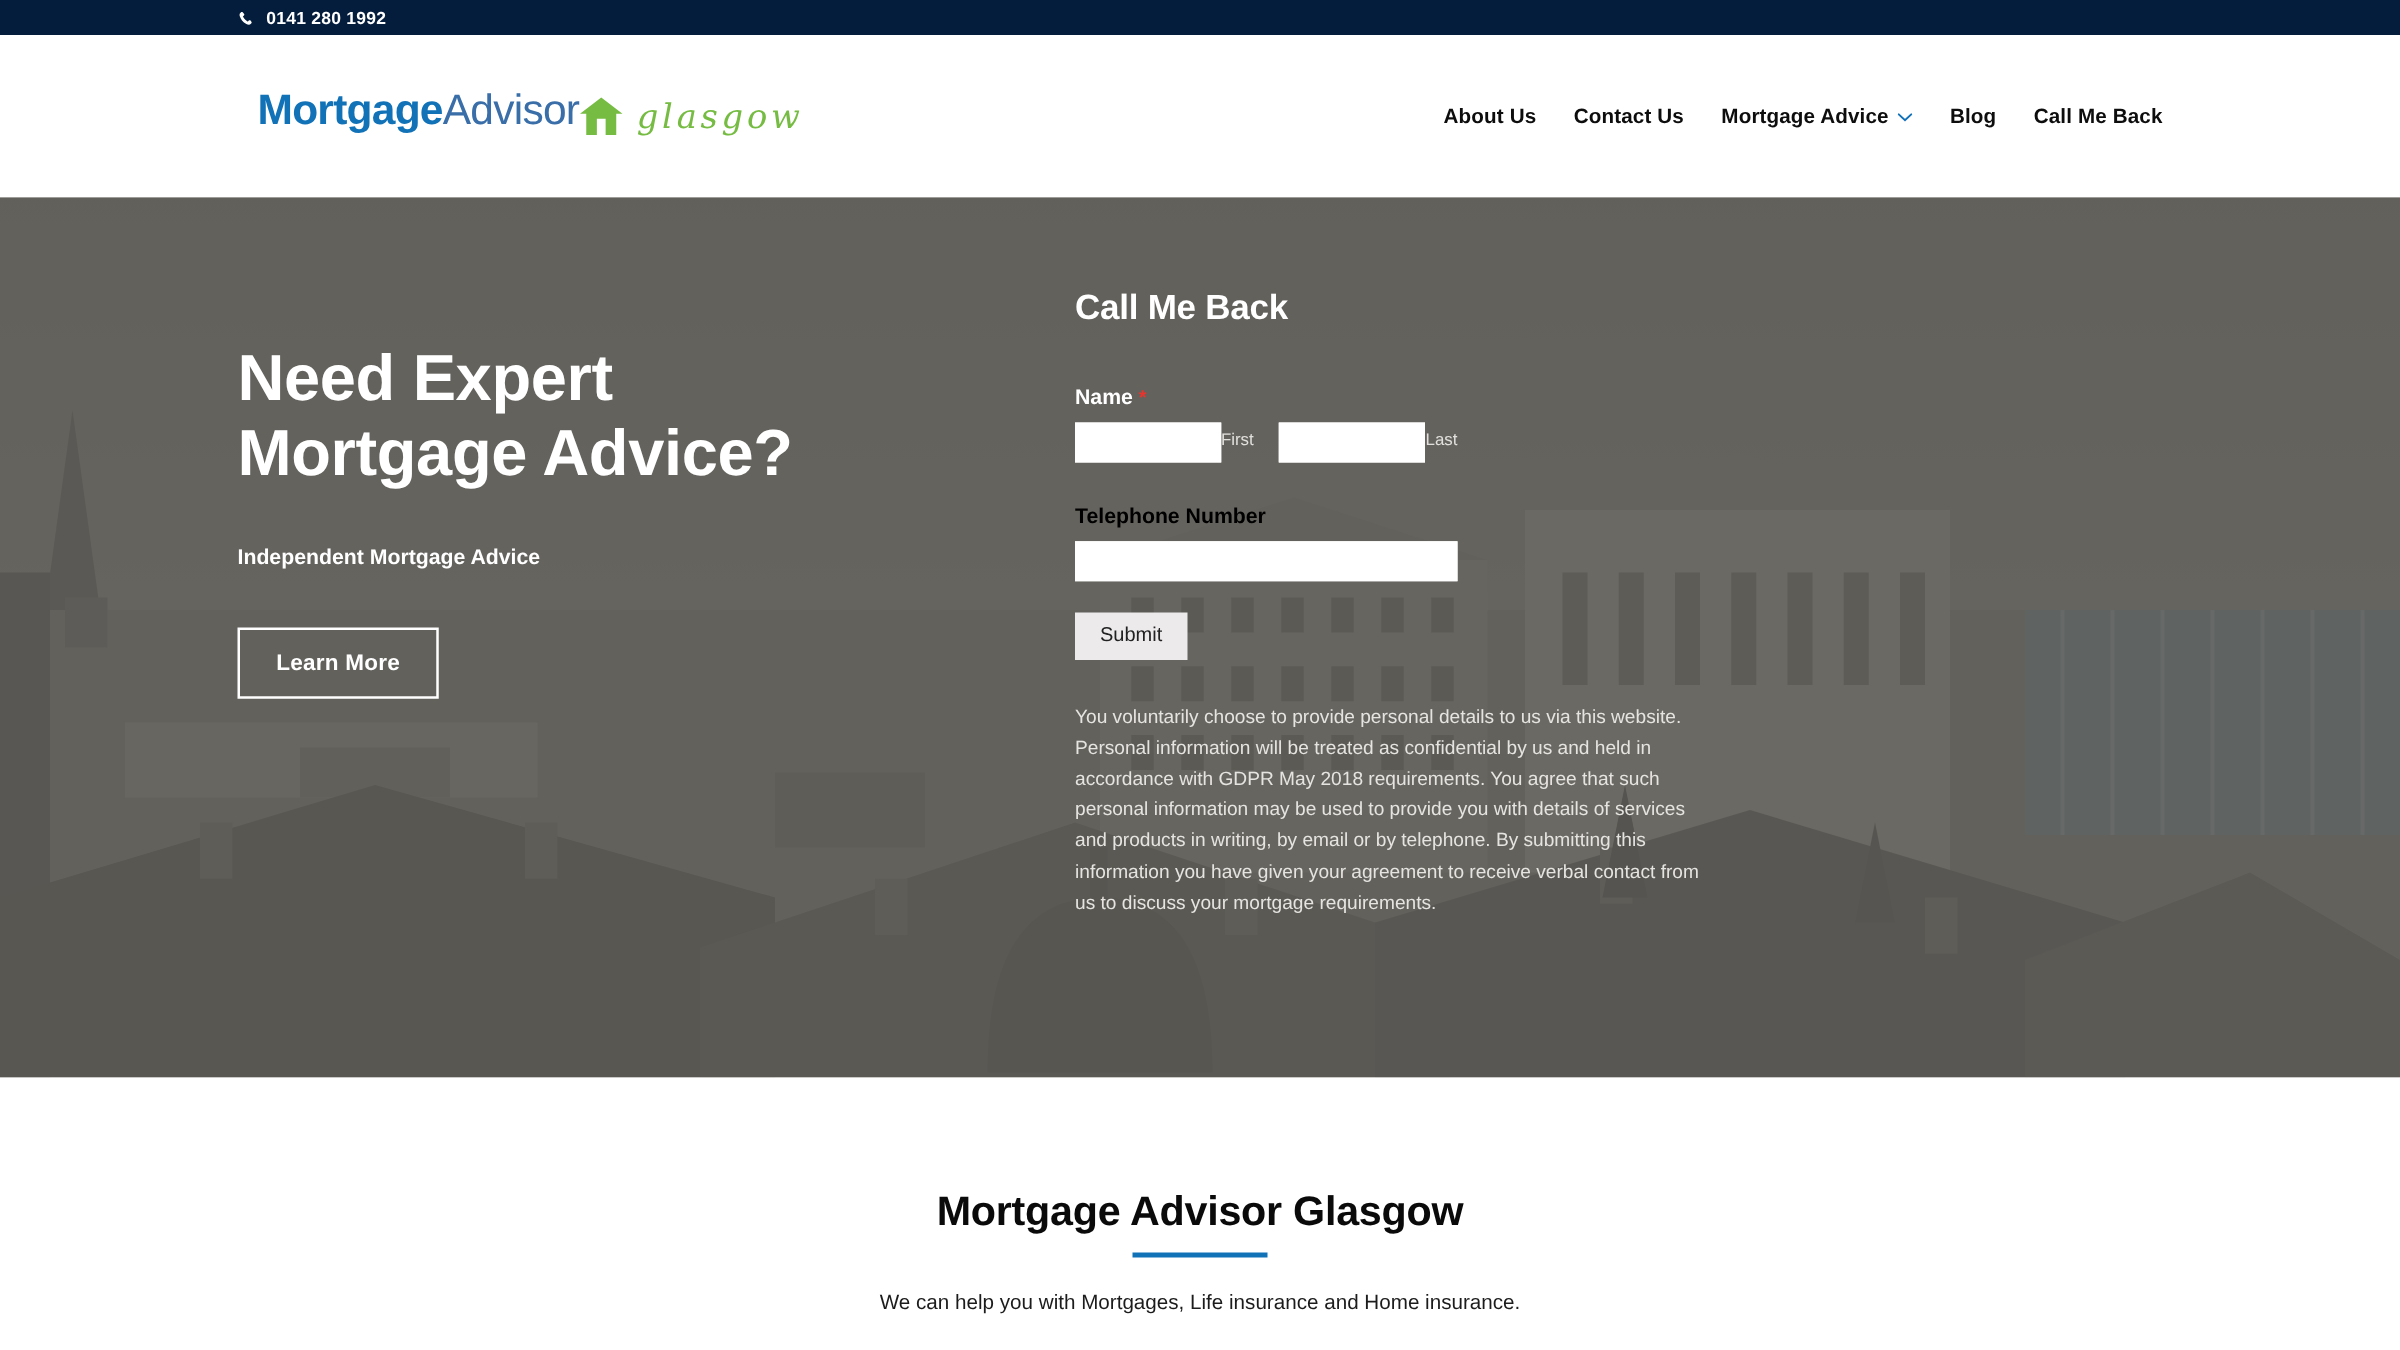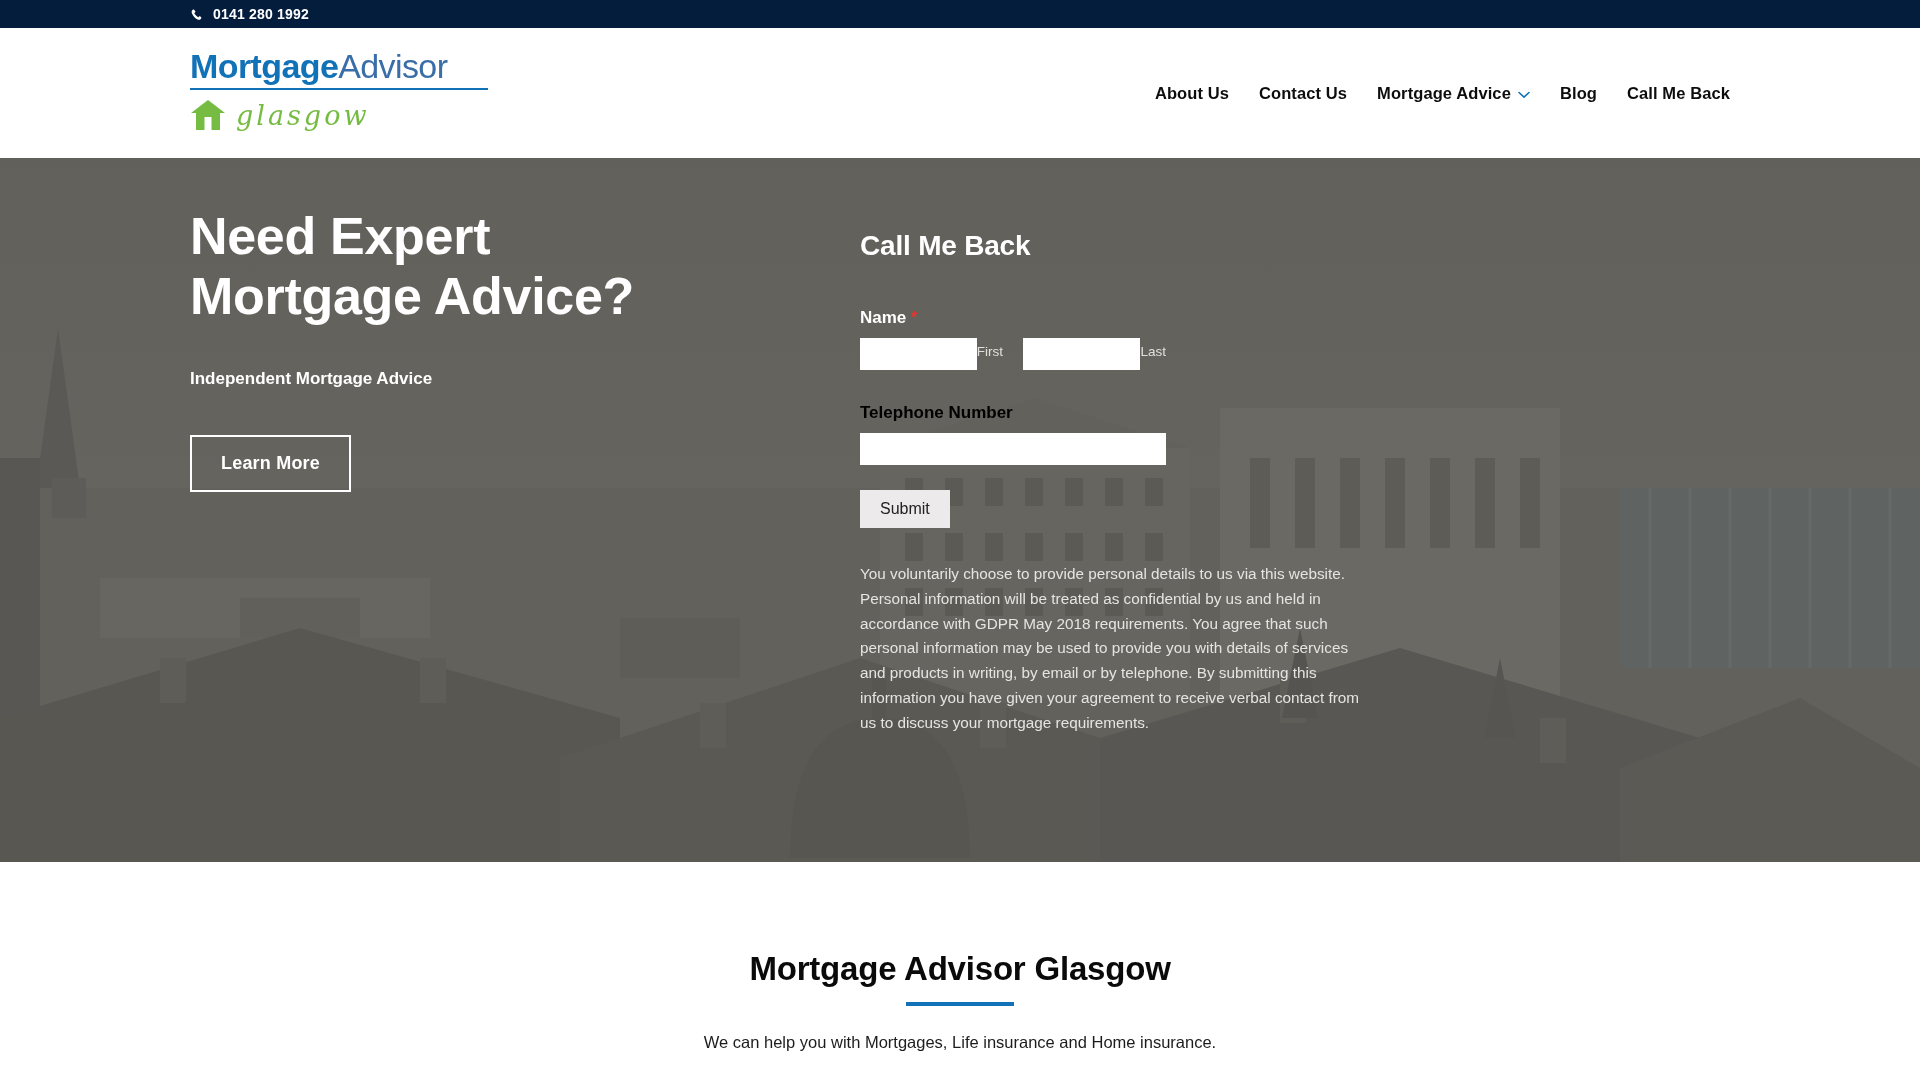--- a/index.html
+++ b/index.html
@@ -33,21 +33,21 @@
 
   
   .header {
     height: 130px;
     background: #ffffff;
     display: flex;
     align-items: center;
     justify-content: space-between;
     padding: 0 190px;
   }
-  .logo { display: flex; flex-direction: column; width: 300px; }
+  .logo { display: flex; flex-direction: row; width: 300px; margin-left: 16px; }
   .logo-top {
     font-size: 34px;
     font-weight: bold;
     letter-spacing: -0.6px;
     line-height: 1;
     white-space: nowrap;
   }
   .logo-top .w1 { color: #1272b8; }
   .logo-top .w2 { color: #3a6ea8; font-weight: normal; }
   .logo-rule {
@@ -105,21 +105,21 @@
   }
   .hero-inner {
     position: relative;
     height: 100%;
     padding: 0 190px;
     display: flex;
     align-items: flex-start;
   }
   .hero-left {
     width: 570px;
-    padding-top: 48px;
+    padding-top: 115px;
   }
   .hero-h1 {
     color: #ffffff;
     font-size: 52px;
     font-weight: bold;
     line-height: 1.16;
     letter-spacing: -0.3px;
   }
   .hero-sub {
     color: #ffffff;

